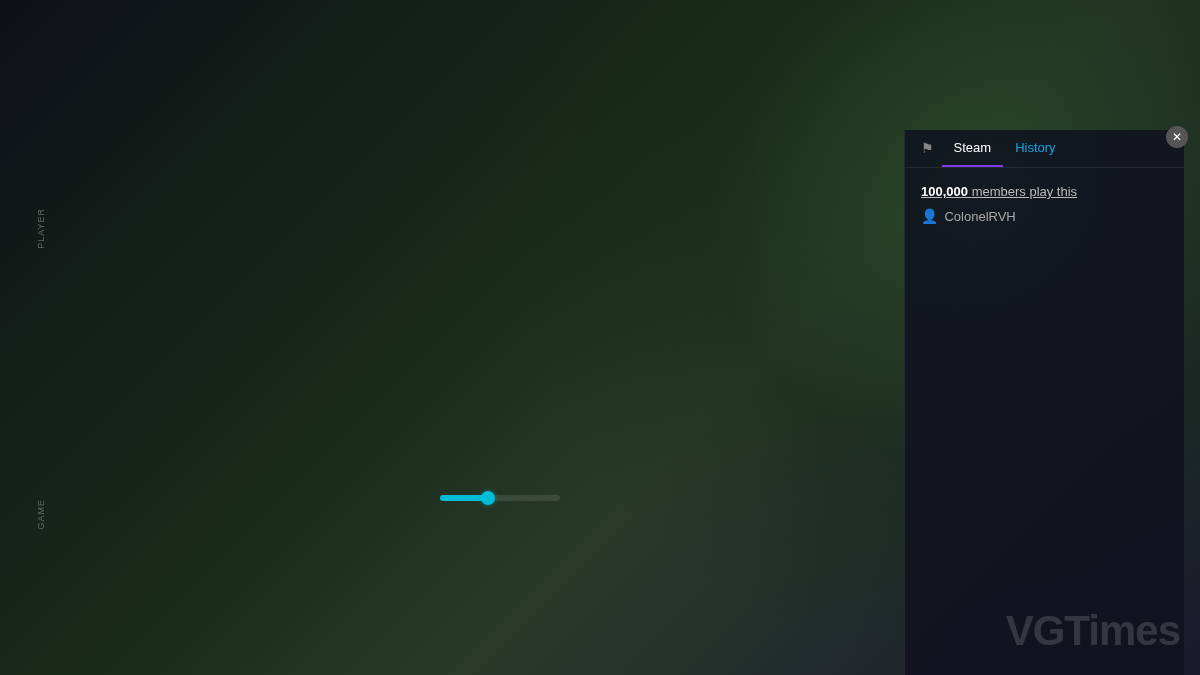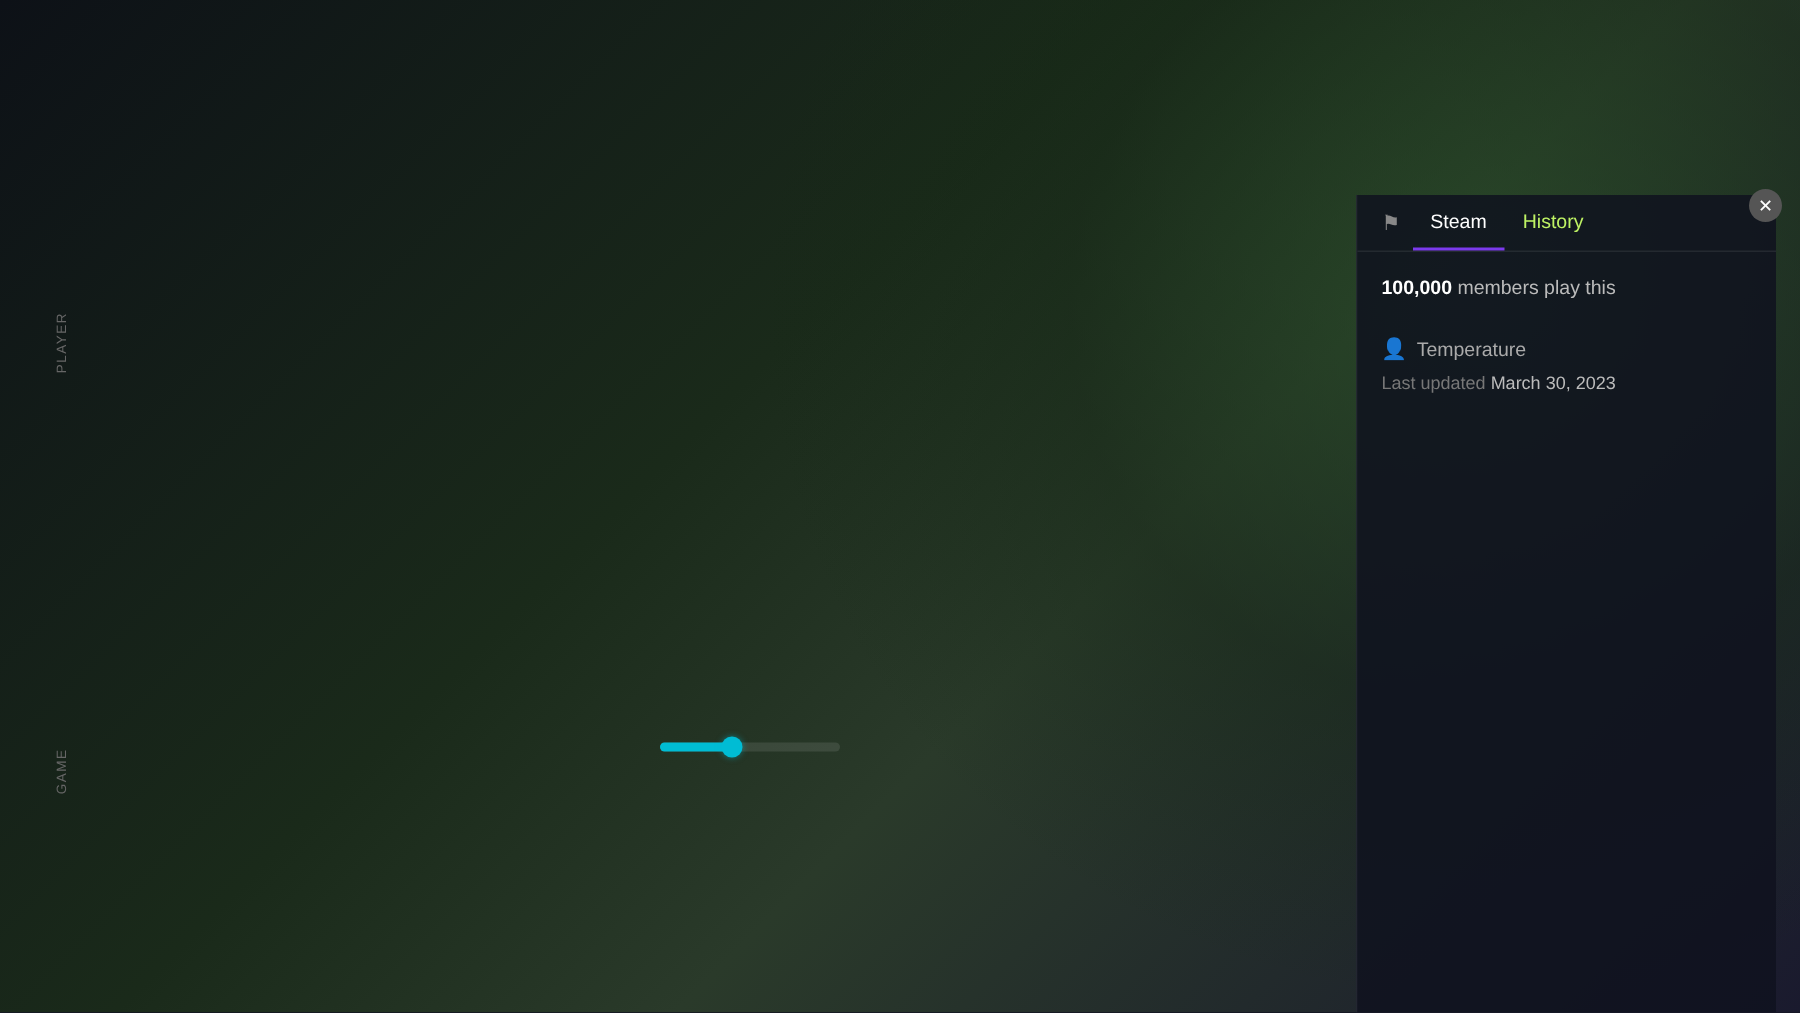--- a/index.html
+++ b/index.html
@@ -540,21 +540,21 @@
 
     .info-tabs {
       display: flex;
       border-bottom: 1px solid rgba(255,255,255,0.08);
       padding: 0 8px;
     }
 
     .info-tab {
       padding: 10px 12px;
       font-size: 13px;
-      color: #bef264;
+      color: #0ea5e9;
       cursor: pointer;
       border-bottom: 2px solid transparent;
     }
 
     .info-tab.active {
       color: #fff;
       border-bottom-color: #7c3aed;
     }
 
     .bookmark-icon {
@@ -580,21 +580,22 @@
       align-items: center;
       justify-content: center;
       font-size: 12px;
       color: #fff;
       cursor: pointer;
     }
 
     .members-text {
       font-size: 13px;
       color: #bbb;
-      margin-bottom: 25px;
+      margin-bottom: 9px;
+      text-decoration: underline;
     }
 
     .members-count {
       font-weight: bold;
       color: #fff;
     }
 
     .author-row {
       display: flex;
       align-items: center;
@@ -871,27 +872,23 @@
           <div class="info-tab">History</div>
         </div>
         <div class="info-content">
           <div class="members-text">
             <span class="members-count">100,000</span>
             <span> </span>
             <span>members play this</span>
           </div>
           <div class="author-row">
             <span class="author-icon">👤</span>
-            <span class="author-name">Temperature</span>
-          </div>
-          <div class="updated-text">
-            <span>Last updated</span>
-            <span class="updated-date"> </span>
-            <span class="updated-date">March 30, 2023</span>
+            <span class="author-name">ColonelRVH</span>
           </div>
         </div>
       </div>
 
     </div>
   </div>
 
+  <div class="vgtimes-watermark">VGTimes</div>
 
 </div>
 
 </body></html>

